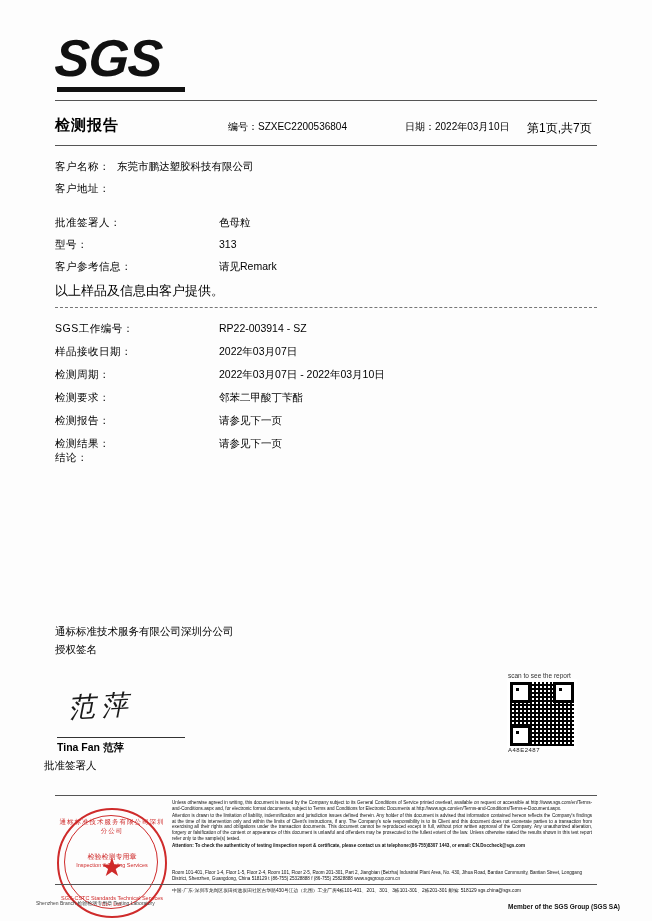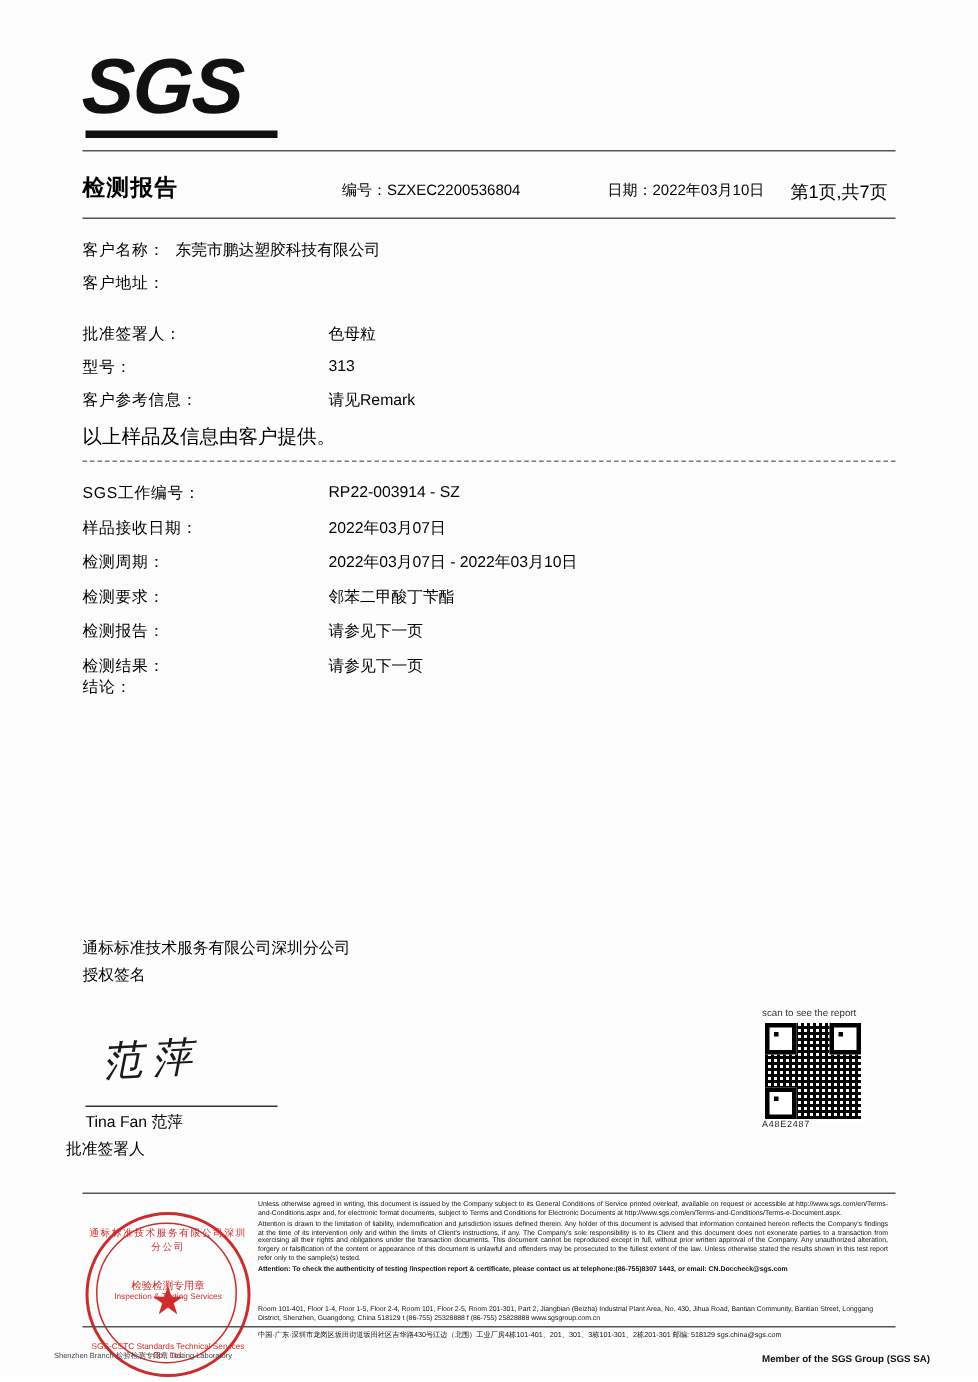--- a/index.html
+++ b/index.html
@@ -166,20 +166,21 @@
     left: 57px;
     top: 737px;
     width: 128px;
     border-top: 1px solid #333;
   }
   .sig-name {
     position: absolute;
     left: 57px;
     top: 741px;
     font-size: 10.5px;
+    font-weight: bold;
   }
   .sig-role {
     position: absolute;
     left: 44px;
     top: 759px;
     font-size: 10.5px;
   }
 
   
   .qr-caption {

